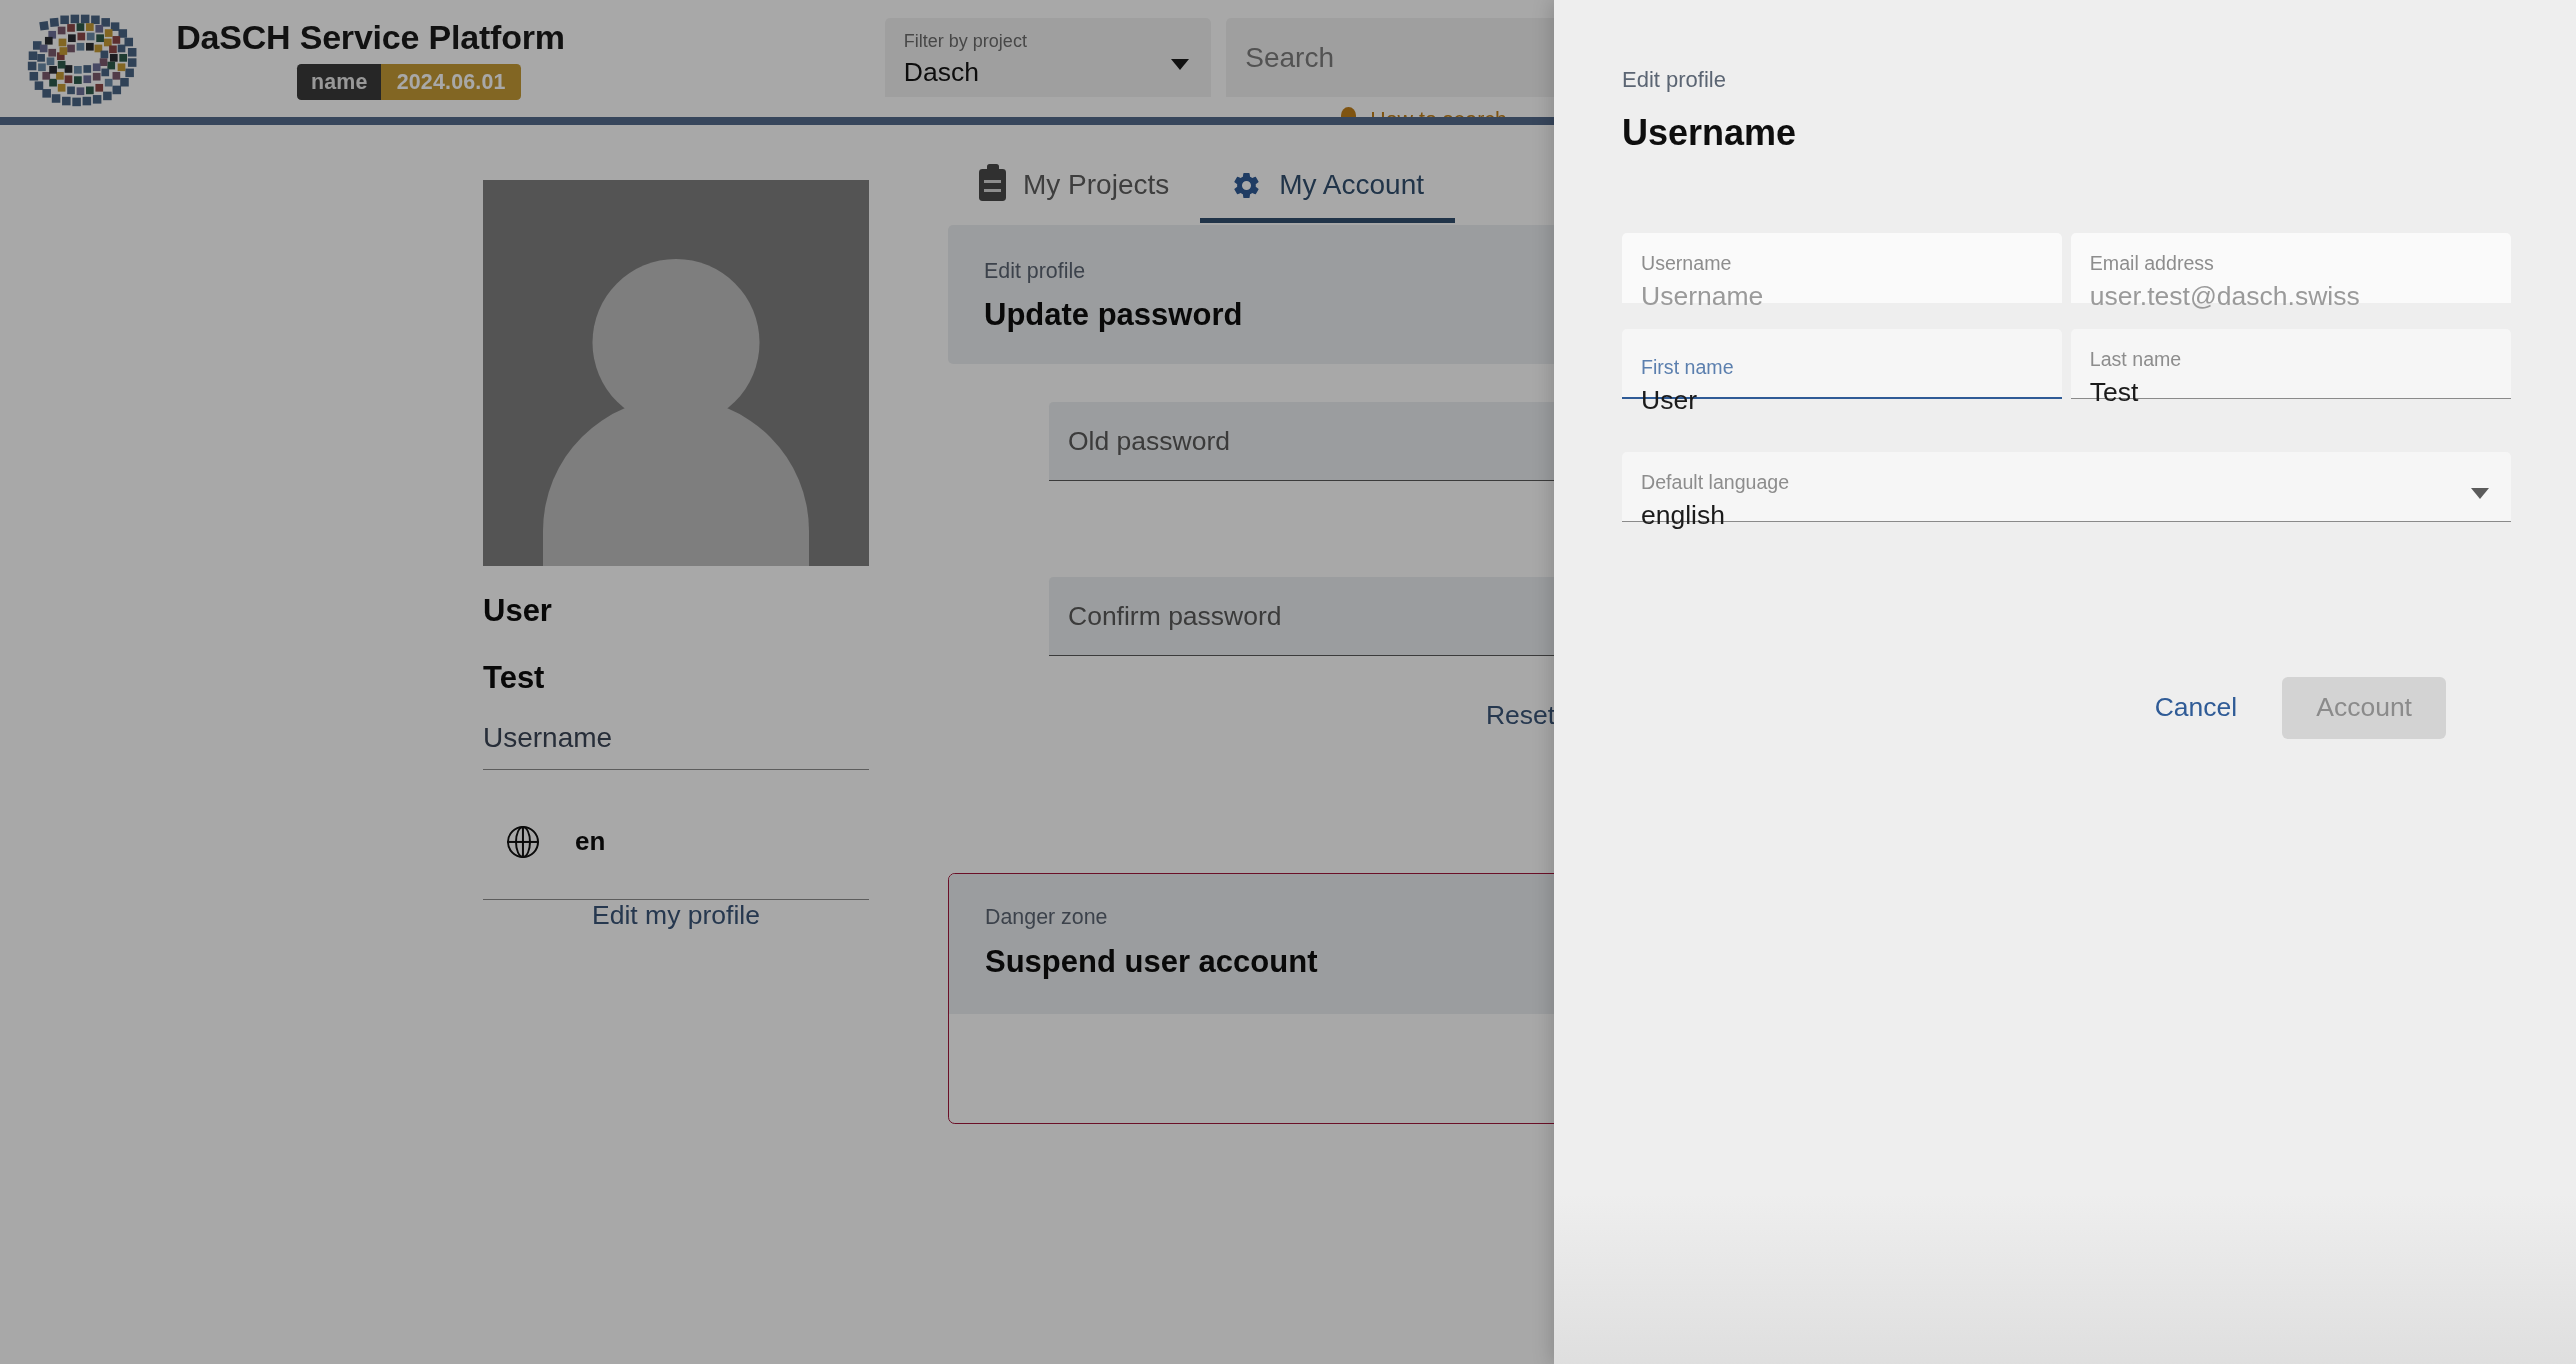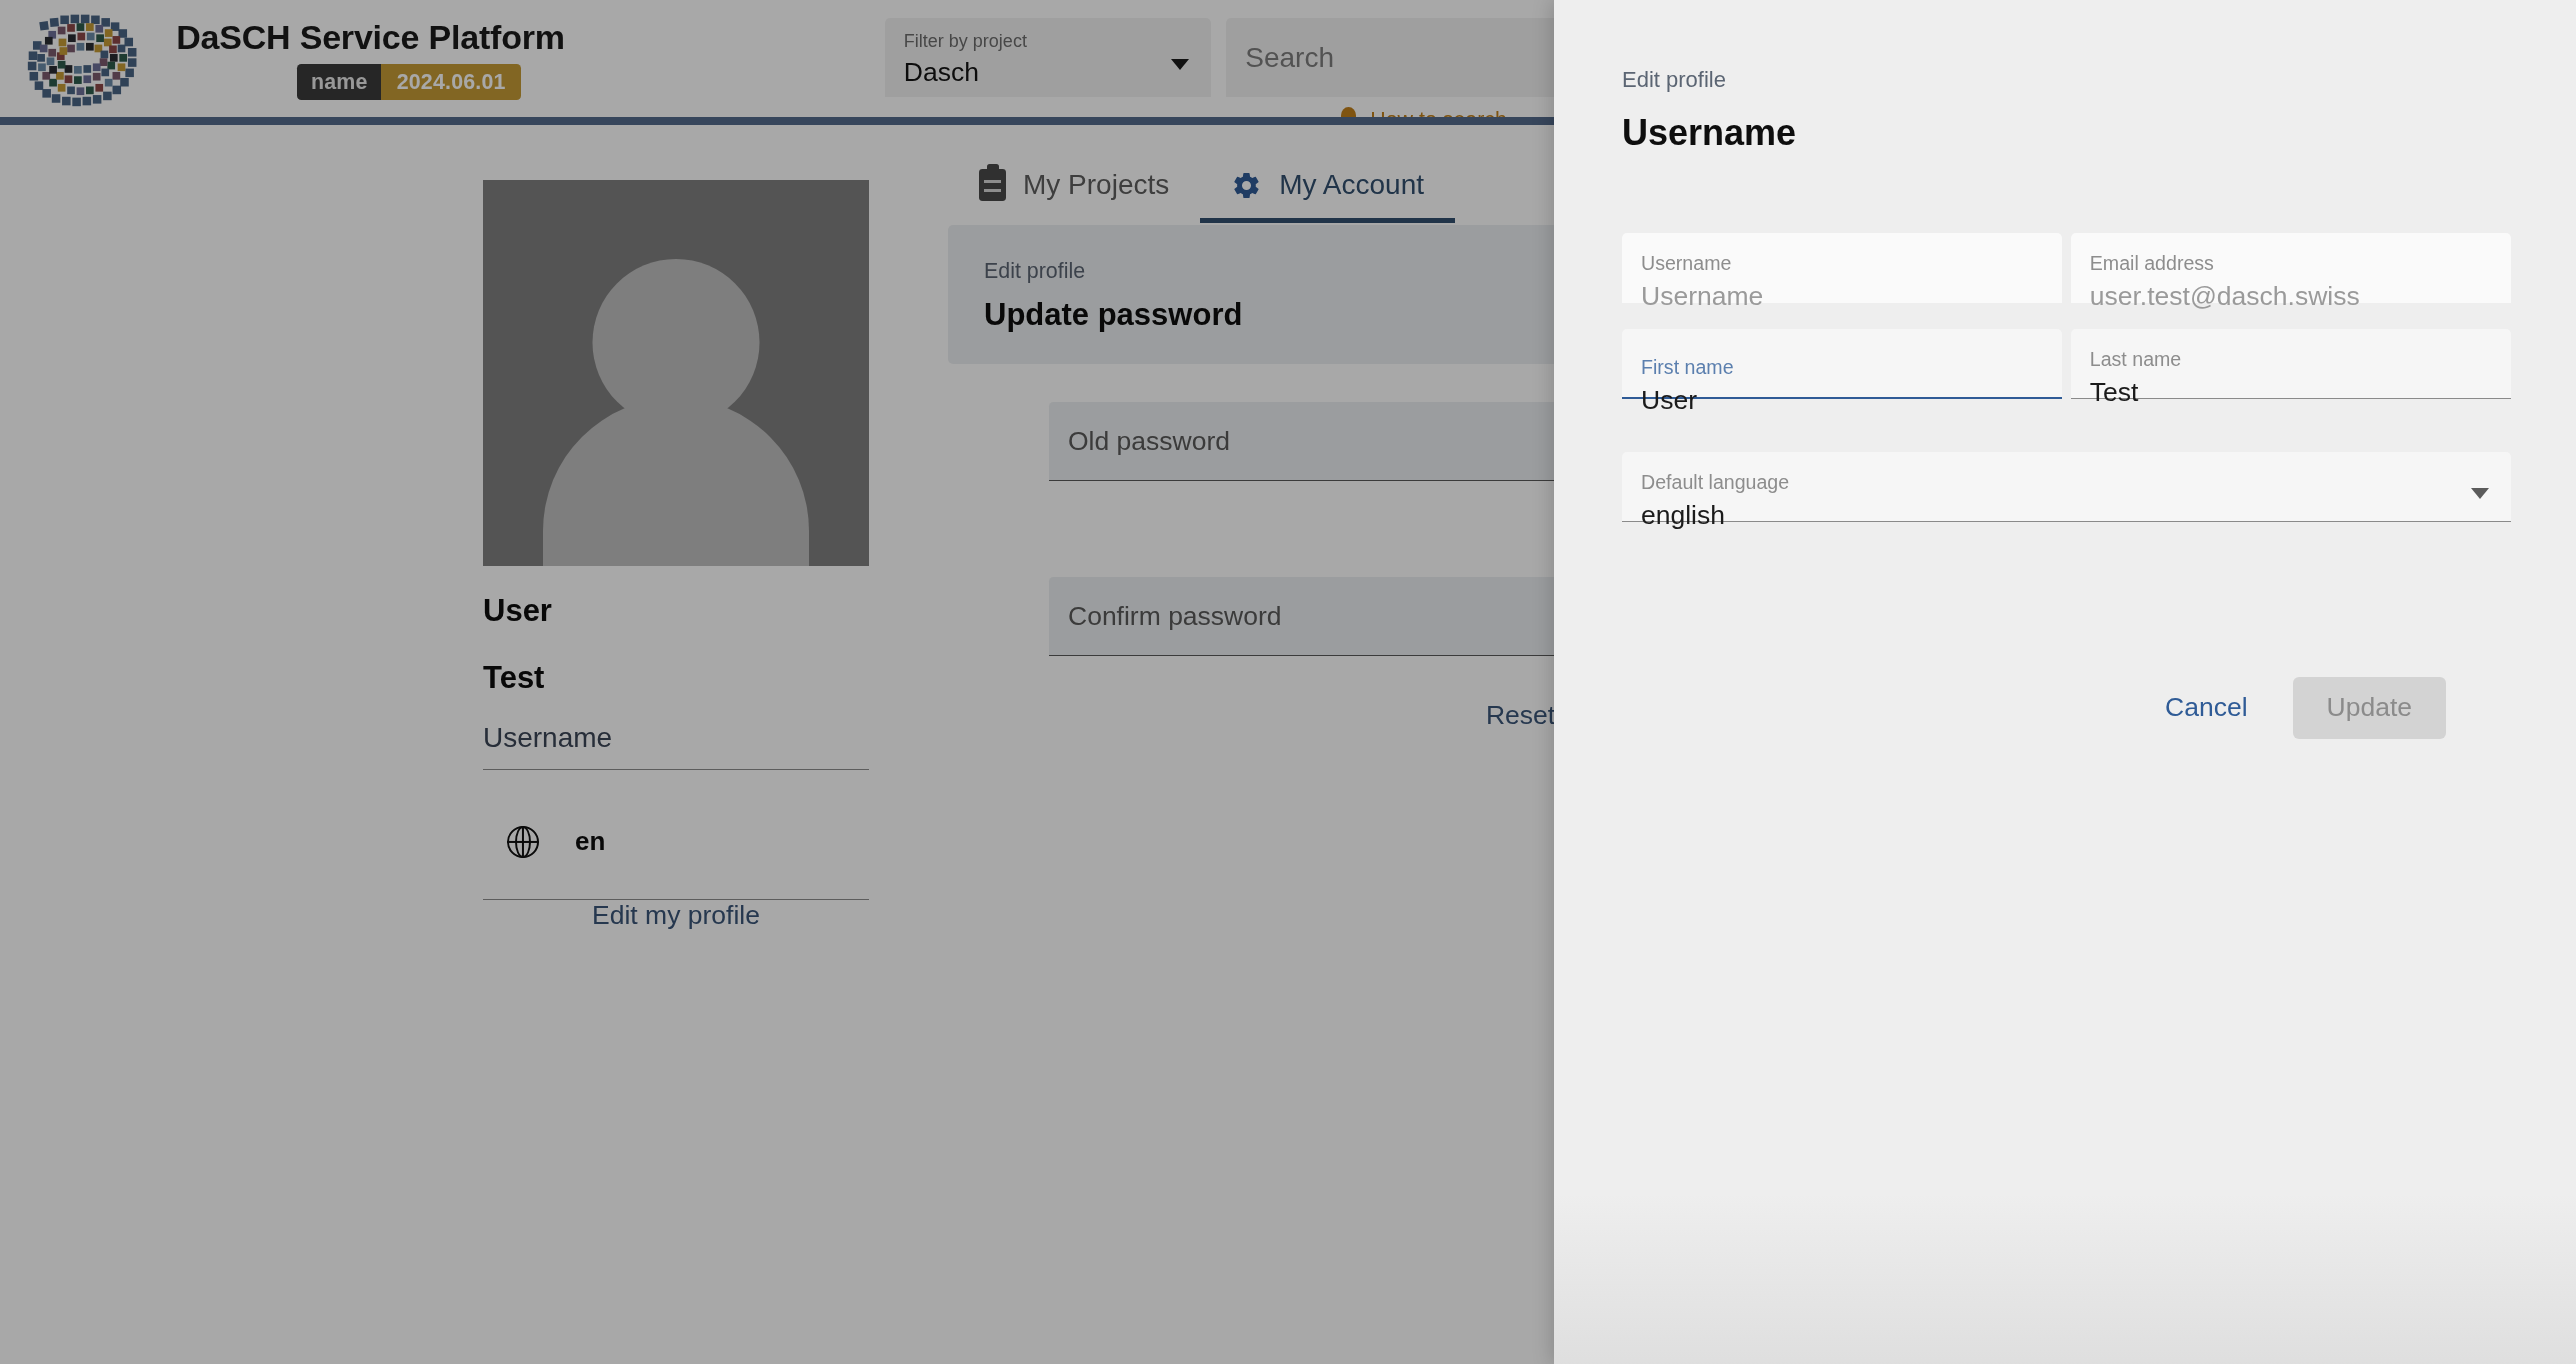--- a/index.html
+++ b/index.html
@@ -374,20 +374,29 @@
             </div>
             <div class="pw-gap"></div>
             <div class="pw-gap"></div>
             <div class="pw-field">
               <span class="pw-ph">Confirm password</span>
             </div>
             <div class="pw-reset">Reset</div>
           </div>
         </div>
 
+        <div class="danger-card">
+          <div class="danger-head">
+            <div class="eyebrow">Danger zone</div>
+            <div class="card-title">Suspend user account</div>
+          </div>
+          <div class="danger-body">
+            <span class="suspend-btn">SUSPEND USER AC</span>
+          </div>
+        </div>
 
       </div>
     </div>
   </div>
 
   <div class="scrim"></div>
 
   <div class="modal">
     <div class="modal-head">
       <div class="modal-eyebrow">Edit profile</div>
@@ -424,19 +433,19 @@
       <div class="form-row">
         <div class="m-field outlined">
           <div class="m-label">Default language</div>
           <div class="m-value">english</div>
           <span class="m-select-arrow"></span>
         </div>
       </div>
 
       <div class="modal-actions">
         <button class="btn-text">Cancel</button>
-        <button class="btn-disabled">Update</button>
+        <button class="btn-disabled">Account</button>
       </div>
     </div>
   </div>
 
 </div>
 
 
 </body></html>

